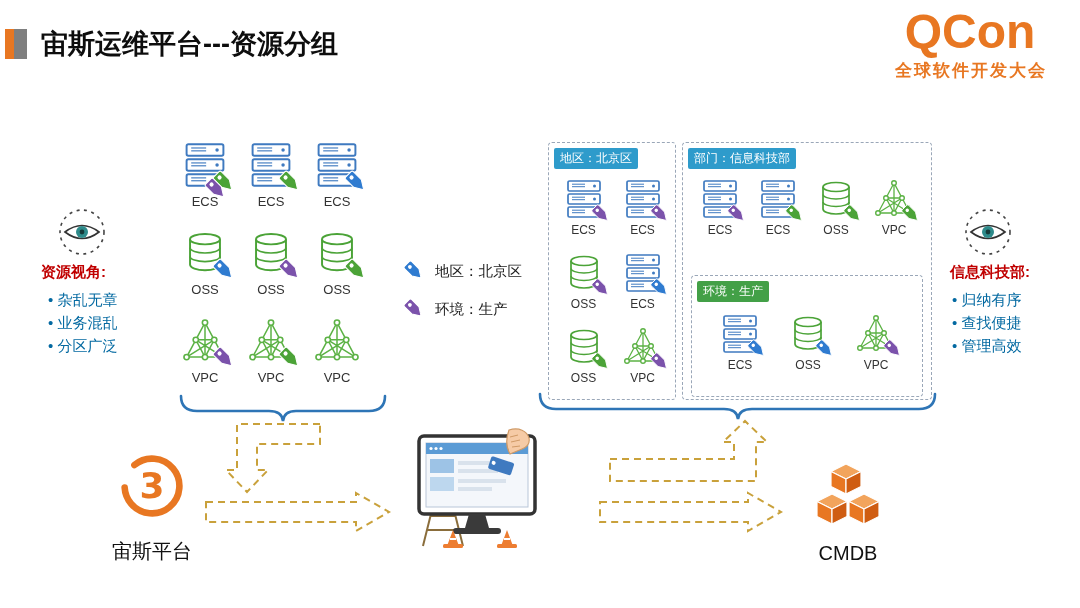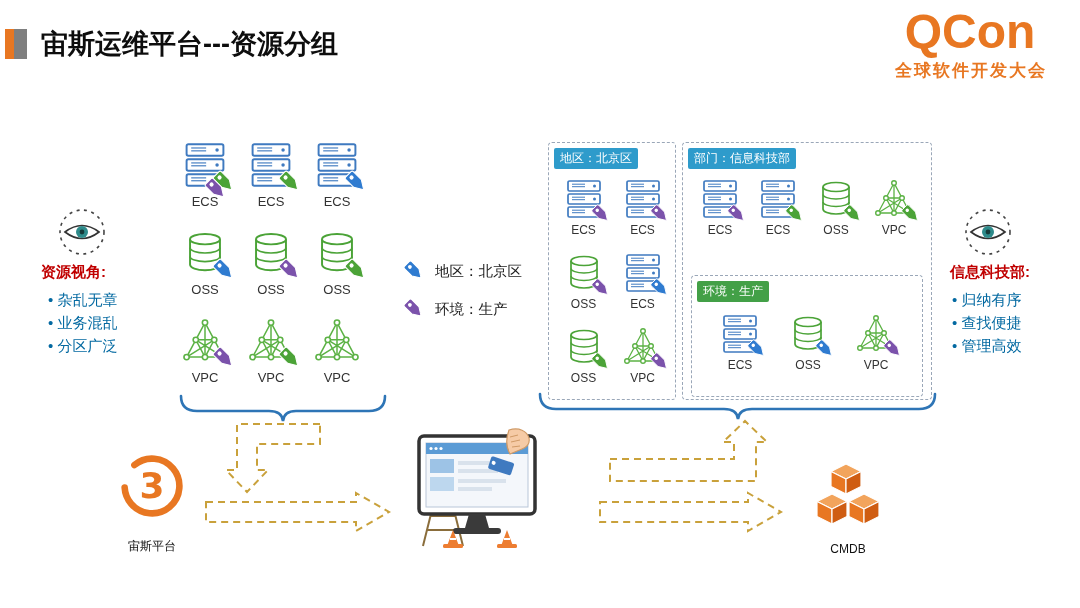--- a/index.html
+++ b/index.html
@@ -57,21 +57,21 @@
   .group-box .res-tag{width:22px;height:22px}
   .group-box .res-tag.t0{right:-8px;bottom:-6px}
   .group-box .res-label{font-size:12px;margin-top:4px}
   
   #overlay{position:absolute;left:0;top:0;pointer-events:none}
   
   .bottom-item{position:absolute;text-align:center}
   #zeus{left:104px;top:452px;width:96px}
   #tagmgmt{left:393px;top:428px;width:164px}
   #cmdb{left:800px;top:460px;width:96px}
-  .bottom-label{font-size:12px;color:#111;margin-top:8px;white-space:nowrap}
+  .bottom-label{font-size:20px;color:#111;margin-top:8px;white-space:nowrap}
   #zeus .bottom-label{margin-top:14px}
 </style>
 </head>
 <body>
 
 <div class="title-block">
   <span class="bullet-orange"></span>
   <span class="bullet-gray"></span>
   <h1>宙斯运维平台---资源分组</h1>
 </div>

